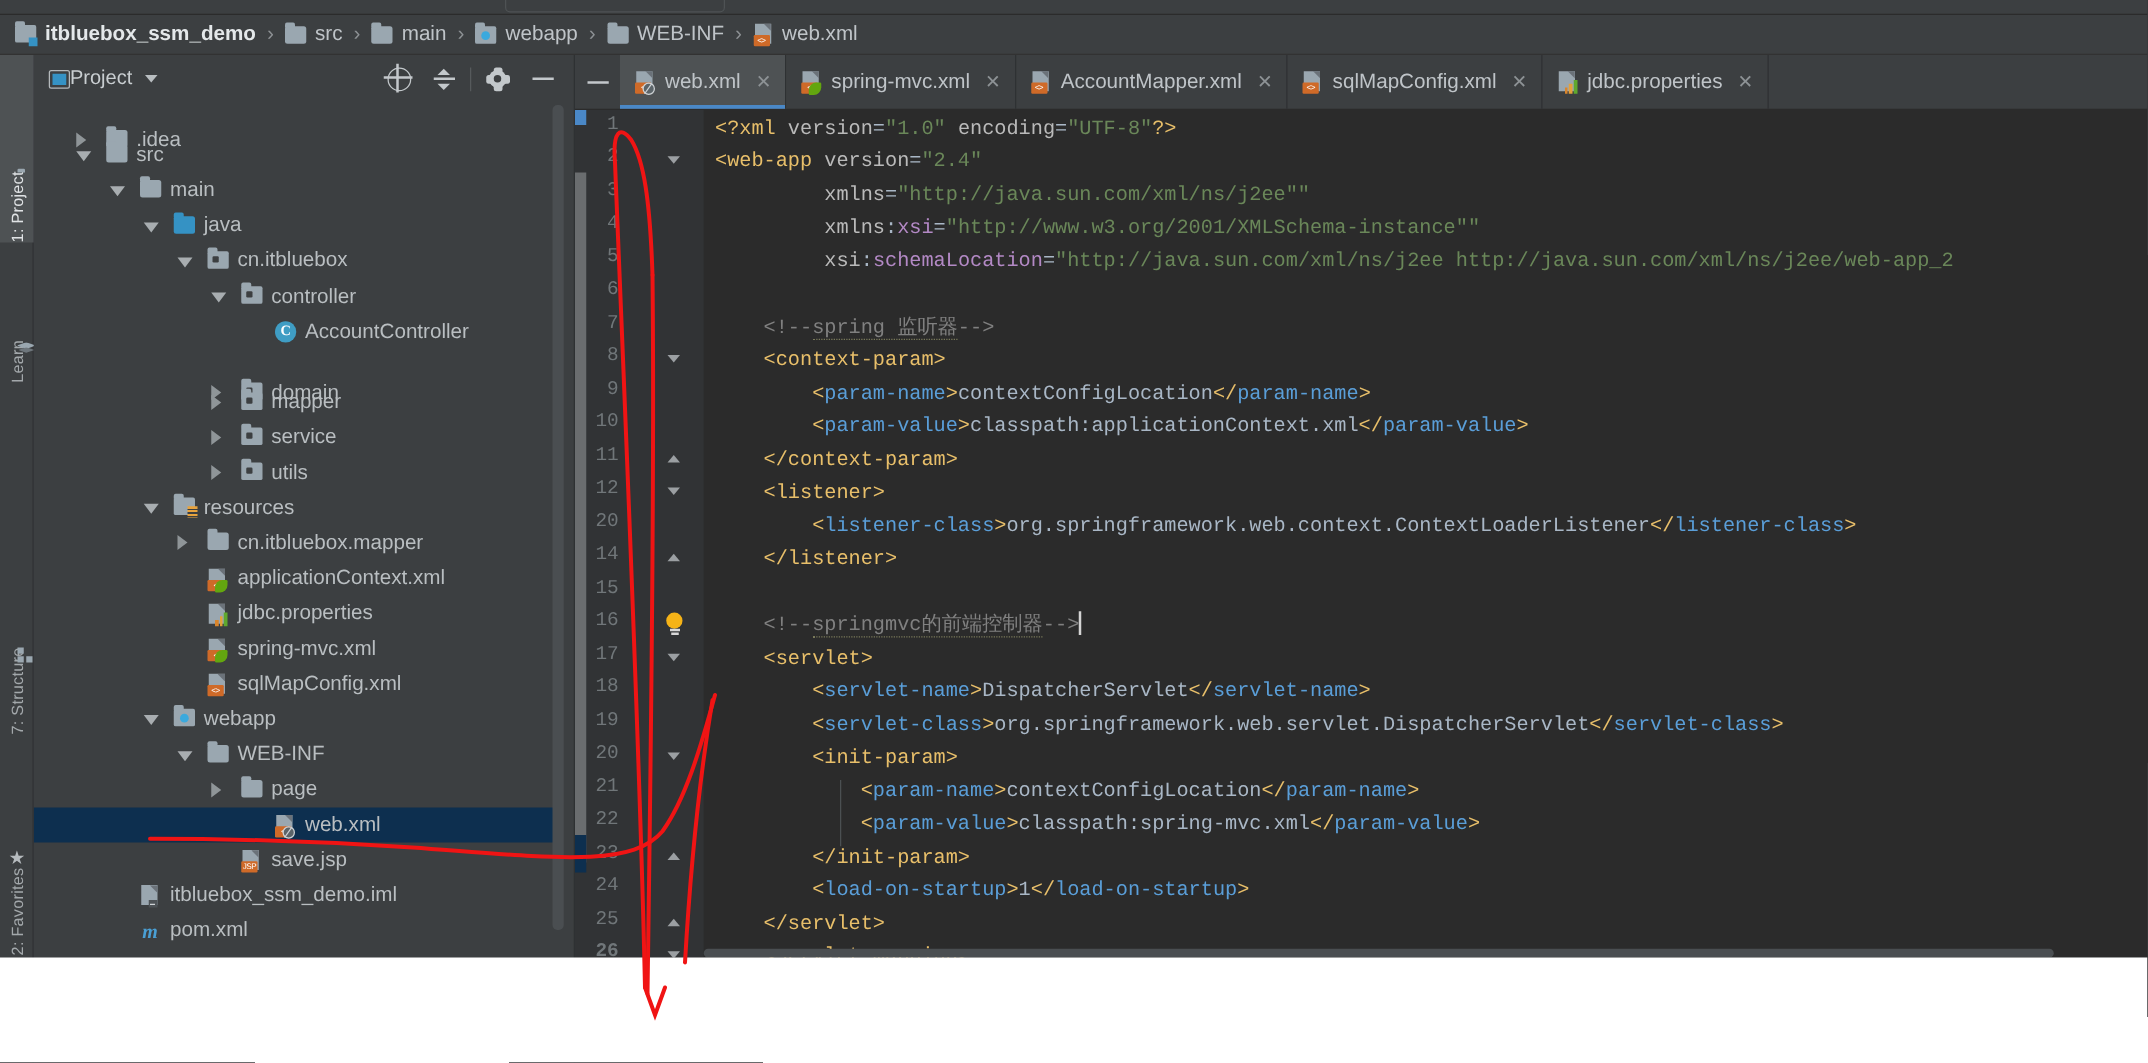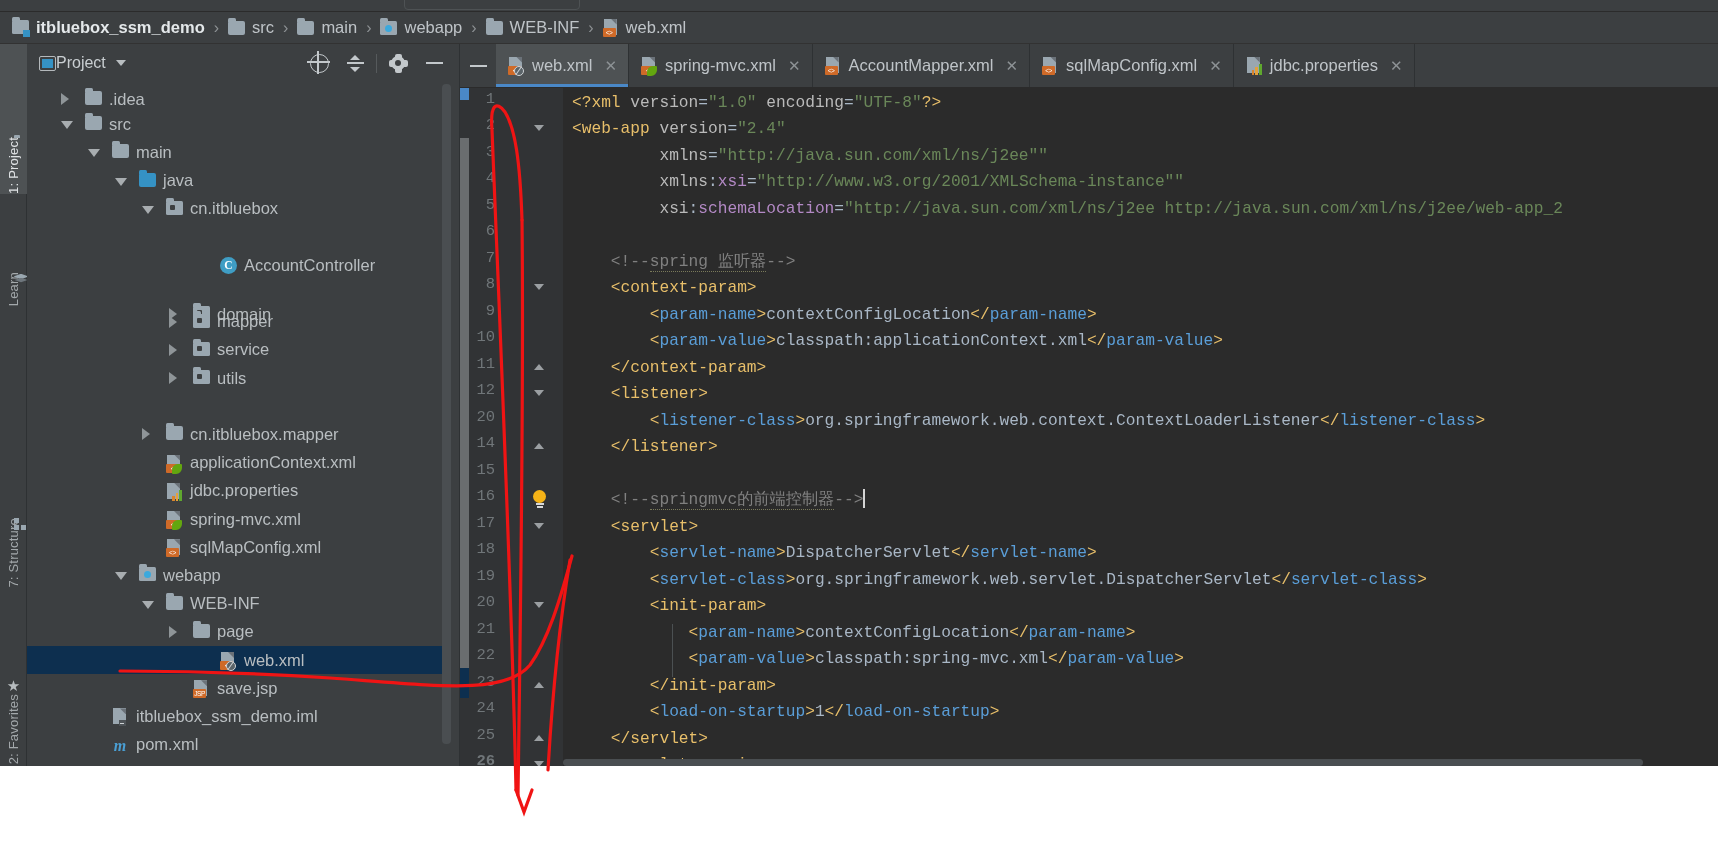--- a/index.html
+++ b/index.html
@@ -444,21 +444,21 @@
               <i class="g1"></i>
               <i class="hole"></i>
             </span>
         </span>
         <span class="abtn">
             <span class="ic-minus"></span>
           </span>
       </span>
     </div>
     <div class="tree" id="tree">
-        <div class="trow" style="top: 3px; left: 0px; width: 433px; position: absolute;">
+        <div class="trow" style="top: 16px; left: 0px; width: 433px; position: absolute;">
           <span class="arrow right" style="left: 34px; top: 8px;"></span>
           <span class="ticon" style="left: 58px; top: 6px;">
             <span class="ic ic-folder"></span>
           </span>
           <span class="tlabel" style="left: 82px;">.idea</span>
         </div>
         <div class="trow" style="top: 28.2px; left: 0px; width: 433px; position: absolute;">
           <span class="arrow down" style="left: 34px; top: 11px;"></span>
           <span class="ticon" style="left: 58px; top: 6px;">
             <span class="ic ic-folder"></span>
@@ -479,20 +479,27 @@
           </span>
           <span class="tlabel" style="left: 136px;">java</span>
         </div>
         <div class="trow" style="top: 112.8px; left: 0px; width: 433px; position: absolute;">
           <span class="arrow down" style="left: 115px; top: 11px;"></span>
           <span class="ticon" style="left: 139px; top: 6px;">
             <span class="ic ic-pkg"></span>
           </span>
           <span class="tlabel" style="left: 163px;">cn.itbluebox</span>
         </div>
+        <div class="trow" style="top: 141px; left: 0px; width: 433px; position: absolute;">
+          <span class="arrow down" style="left: 142px; top: 11px;"></span>
+          <span class="ticon" style="left: 166px; top: 6px;">
+            <span class="ic ic-pkg"></span>
+          </span>
+          <span class="tlabel" style="left: 190px;">controller</span>
+        </div>
         <div class="trow" style="top: 169.2px; left: 0px; width: 433px; position: absolute;">
           <span class="ticon" style="left: 193px; top: 6px;">
             <span class="ic ic-class">C</span>
           </span>
           <span class="tlabel" style="left: 217px;">AccountController</span>
         </div>
         <div class="trow" style="top: 197.4px; left: 0px; width: 433px; position: absolute; margin-top: 21px;">
           <span class="arrow right" style="left: 142px; top: 8px;"></span>
           <span class="ticon" style="left: 166px; top: 6px;">
             <span class="ic ic-pkg"></span>
@@ -512,20 +519,27 @@
             <span class="ic ic-pkg"></span>
           </span>
           <span class="tlabel" style="left: 190px;">service</span>
         </div>
         <div class="trow" style="top: 282px; left: 0px; width: 433px; position: absolute;">
           <span class="arrow right" style="left: 142px; top: 8px;"></span>
           <span class="ticon" style="left: 166px; top: 6px;">
             <span class="ic ic-pkg"></span>
           </span>
           <span class="tlabel" style="left: 190px;">utils</span>
+        </div>
+        <div class="trow" style="top: 310.2px; left: 0px; width: 433px; position: absolute;">
+          <span class="arrow down" style="left: 88px; top: 11px;"></span>
+          <span class="ticon" style="left: 112px; top: 6px;">
+            <span class="ic ic-resfolder"></span>
+          </span>
+          <span class="tlabel" style="left: 136px;">resources</span>
         </div>
         <div class="trow" style="top: 338.4px; left: 0px; width: 433px; position: absolute;">
           <span class="arrow right" style="left: 115px; top: 8px;"></span>
           <span class="ticon" style="left: 139px; top: 6px;">
             <span class="ic ic-folder"></span>
           </span>
           <span class="tlabel" style="left: 163px;">cn.itbluebox.mapper</span>
         </div>
         <div class="trow" style="top: 366.6px; left: 0px; width: 433px; position: absolute;">
           <span class="ticon" style="left: 139px; top: 6px;">

